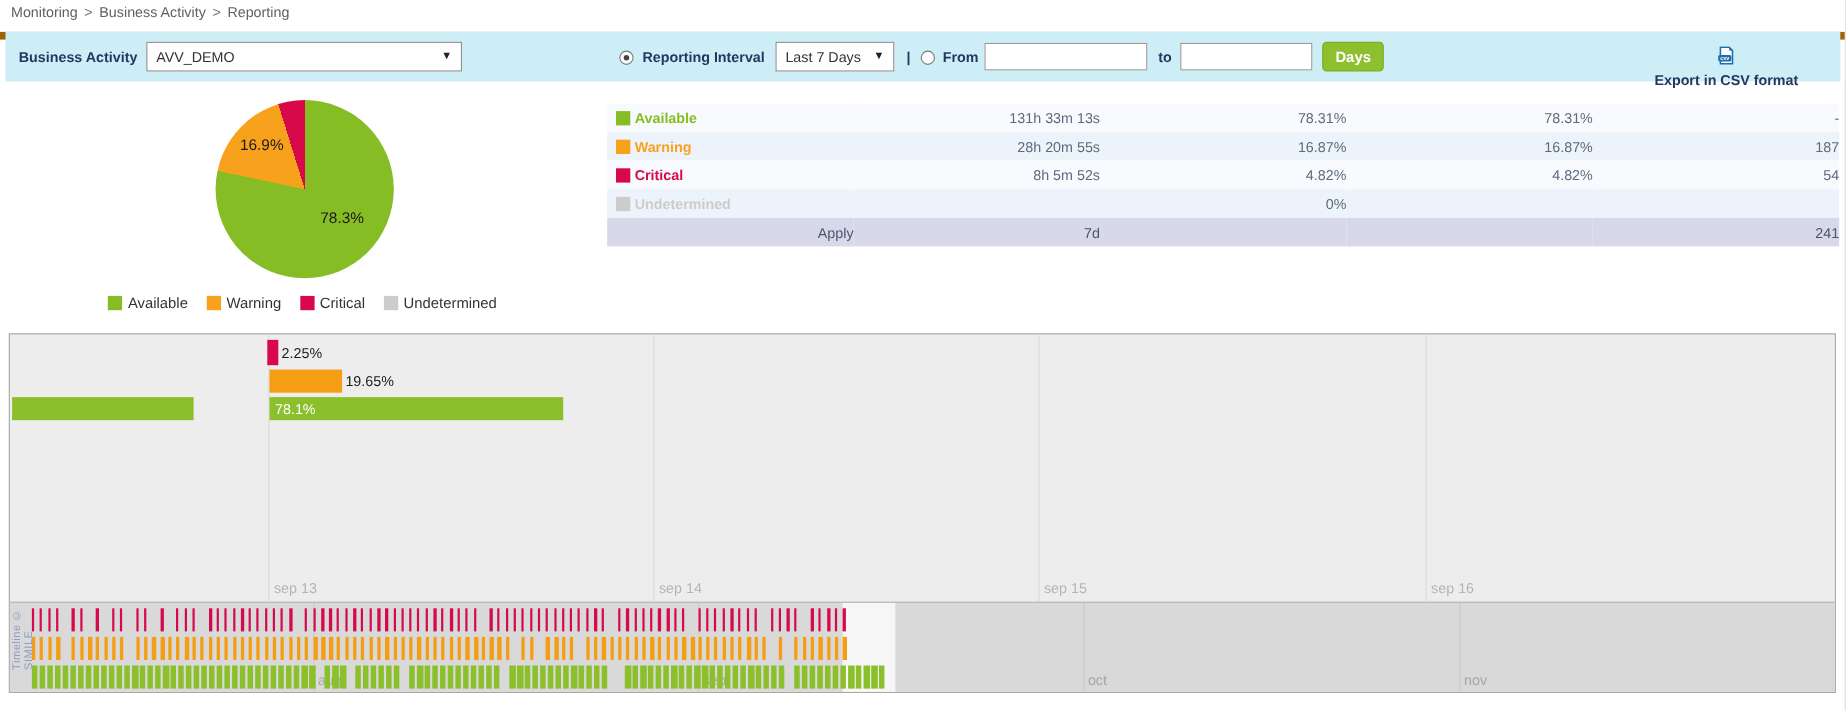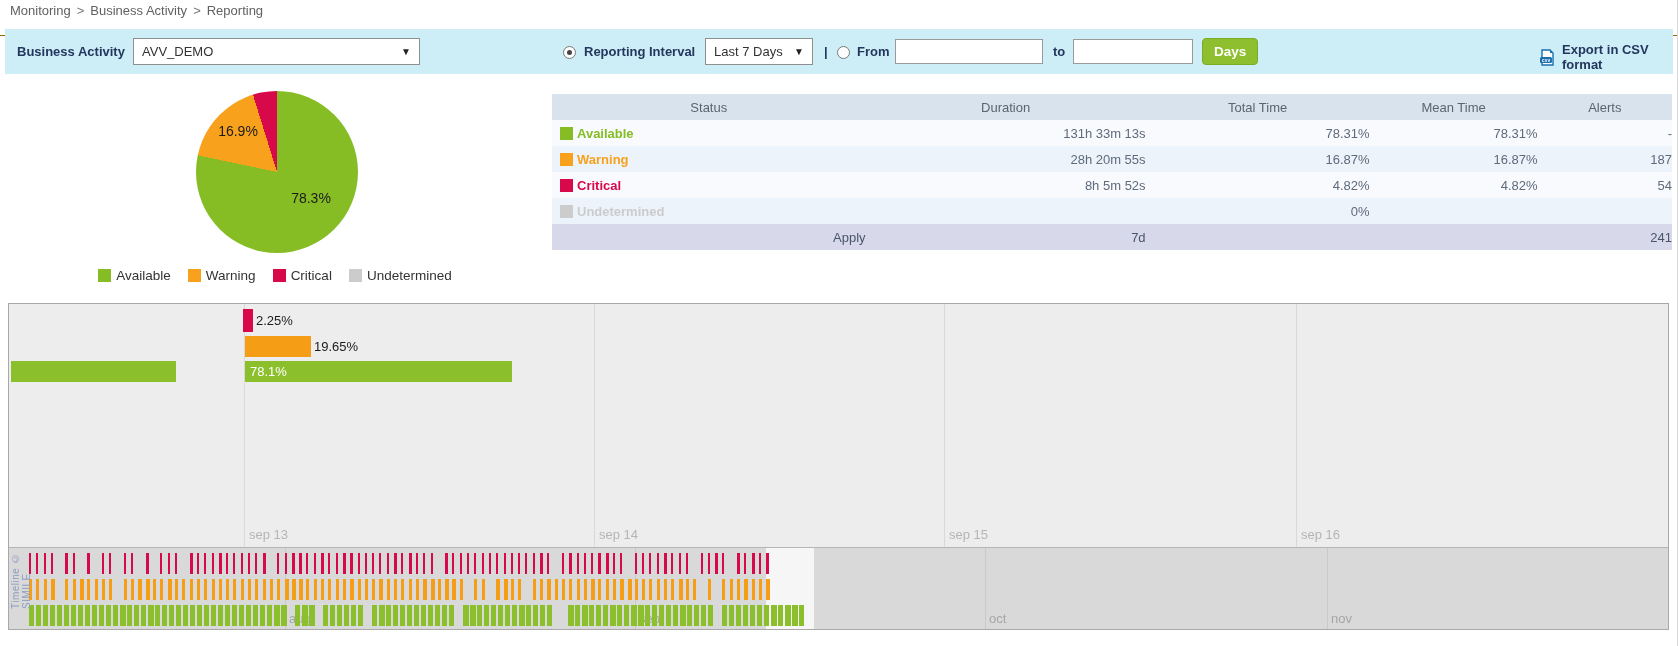--- a/index.html
+++ b/index.html
@@ -2,41 +2,41 @@
 <html><head>
 <meta charset="utf-8">
 <style>
   * { box-sizing: border-box; margin: 0; padding: 0; }
   html,body { width:1678px; height:646px; background:#fff;
     font-family:"Liberation Sans", sans-serif; font-size:13px; color:#333; overflow:hidden; }
   .page { position:relative; width:1678px; height:646px; border-right:1px solid #d8d8d8; }
 
   
   .breadcrumb { position:absolute; top:0; left:0; right:0; height:36px; line-height:21px;
-    padding-left:10px; color:#616161; border-bottom:1px solid #a16207; background:#fff; }
+    padding-left:10px; color:#616161; border-bottom:7px solid #a16207; background:#fff; }
   .breadcrumb a { color:#616161; text-decoration:none; cursor:pointer; }
   .crumb-sep { margin:0 6px; color:#777; }
 
   
   .toolbar { position:absolute; top:29px; left:5px; width:1668px; height:45px; background:#cdeef7; }
   .toolbar .lbl { position:absolute; top:15px; font-weight:bold; color:#24365e; }
   .selectbox { position:absolute; top:9px; height:27px; background:#fff; border:1px solid #8f8f8f;
     display:flex; align-items:center; justify-content:space-between; padding:0 8px; cursor:pointer; }
   .selectbox .caret { font-size:10px; color:#222; margin-left:8px; }
   .radio { position:absolute; top:17px; width:13px; height:13px; border-radius:50%;
     border:1px solid #7a7a7a; background:#fdfdfd; cursor:pointer; }
   .radio.sel::after { content:""; position:absolute; left:3px; top:3px; width:5px; height:5px;
     border-radius:50%; background:#444; }
   .textinput { position:absolute; top:10px; height:25px; background:#fff; border:1px solid #9a9a9a; padding:0 5px;
     font-family:"Liberation Sans",sans-serif; font-size:13px; }
   .applybtn { position:absolute; top:9px; left:1197px; height:27px; padding:0 11px; background:#8dbf2e;
     border:1px solid #7cab24; border-radius:4px; color:#fff; font-weight:bold; font-size:13.5px; cursor:pointer;
     font-family:"Liberation Sans",sans-serif; }
-  .export { position:absolute; top:13px; left:1534px; display:flex; align-items:center; gap:6px;
-    cursor:pointer; color:#24365e; font-weight:bold; }
+  .export { position:absolute; top:13px; left:1499px; display:flex; align-items:center; gap:6px;
+    cursor:pointer; color:#24365e; font-weight:bold;flex-direction:column; }
   .pipe { position:absolute; top:15px; color:#24365e; font-weight:bold; }
 
   
   .pie-panel { position:absolute; top:80px; left:0; width:550px; height:215px; }
   .pie { position:absolute; left:196px; top:11px; width:162px; height:162px; border-radius:50%; }
   .pie-label { position:absolute; transform:translate(-50%,-50%); font-size:14px; color:#1b1b1b; }
   .legend { position:absolute; top:188px; left:0; width:550px; display:flex; justify-content:center;
     align-items:center; gap:17px; }
   .legend-item { display:flex; align-items:center; gap:5px; font-size:13.5px; color:#333; }
   .sq { width:13px; height:13px; display:inline-block; }
@@ -142,27 +142,20 @@
       <span class="legend-item">
         <span class="sq" style="background-color: rgb(204, 204, 204);"></span>
         <span>Undetermined</span>
       </span>
     </div>
   </div>
 
   <div class="table-panel">
     <table class="states">
       <tbody>
-          <tr>
-        <th class="c1">Status</th>
-        <th class="c2">Duration</th>
-        <th class="c3">Total Time</th>
-        <th class="c4">Mean Time</th>
-        <th class="c5">Alerts</th>
-      </tr>
       <tr class="row-odd">
         <td class="status-cell"><span class="sq" style="background-color: rgb(134, 189, 37);"></span><span style="color: rgb(134, 189, 37);">Available</span></td>
         <td>131h 33m 13s</td>
         <td>78.31%</td>
         <td>78.31%</td>
         <td>-</td>
       </tr>
       <tr class="row-even">
         <td class="status-cell"><span class="sq" style="background-color: rgb(248, 161, 28);"></span><span style="color: rgb(248, 161, 28);">Warning</span></td>
         <td>28h 20m 55s</td>

